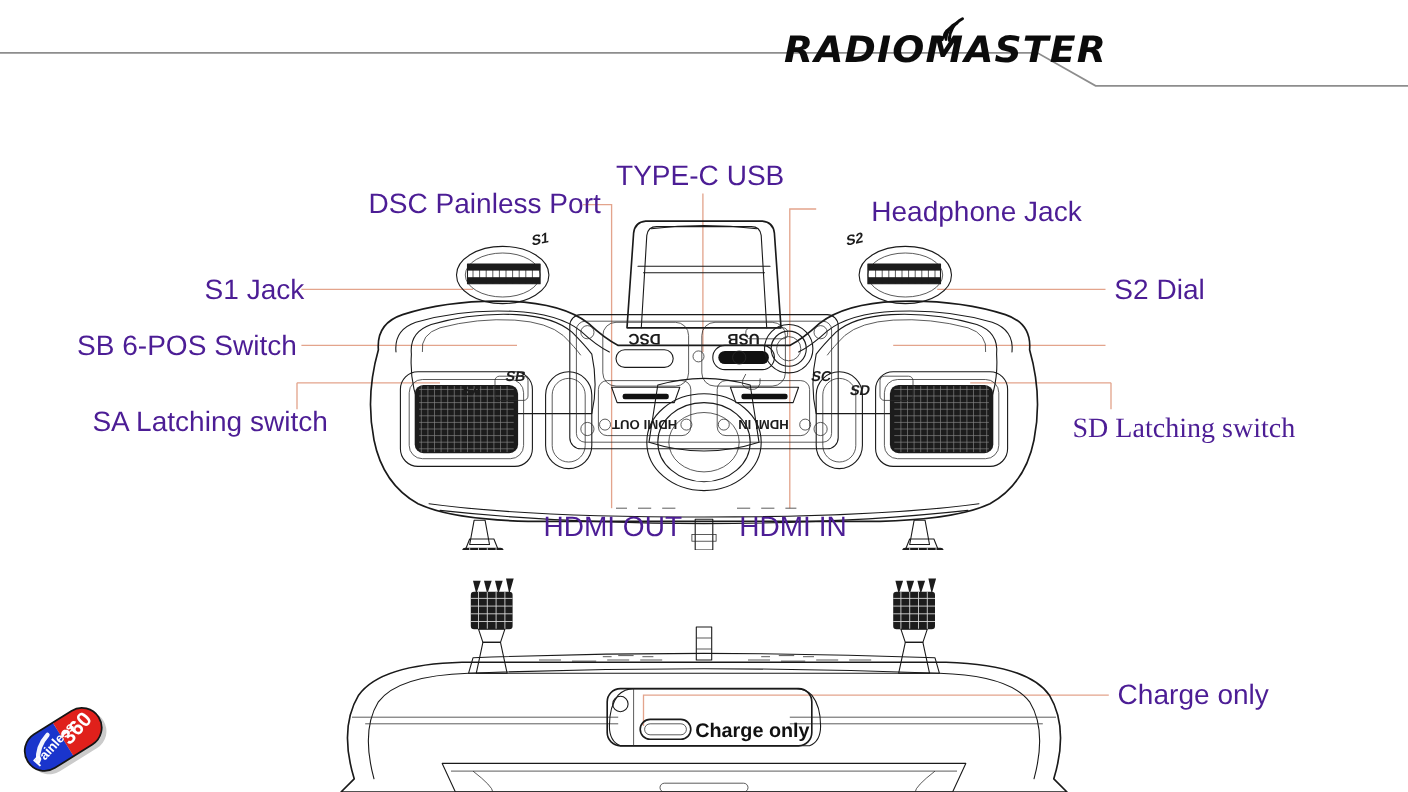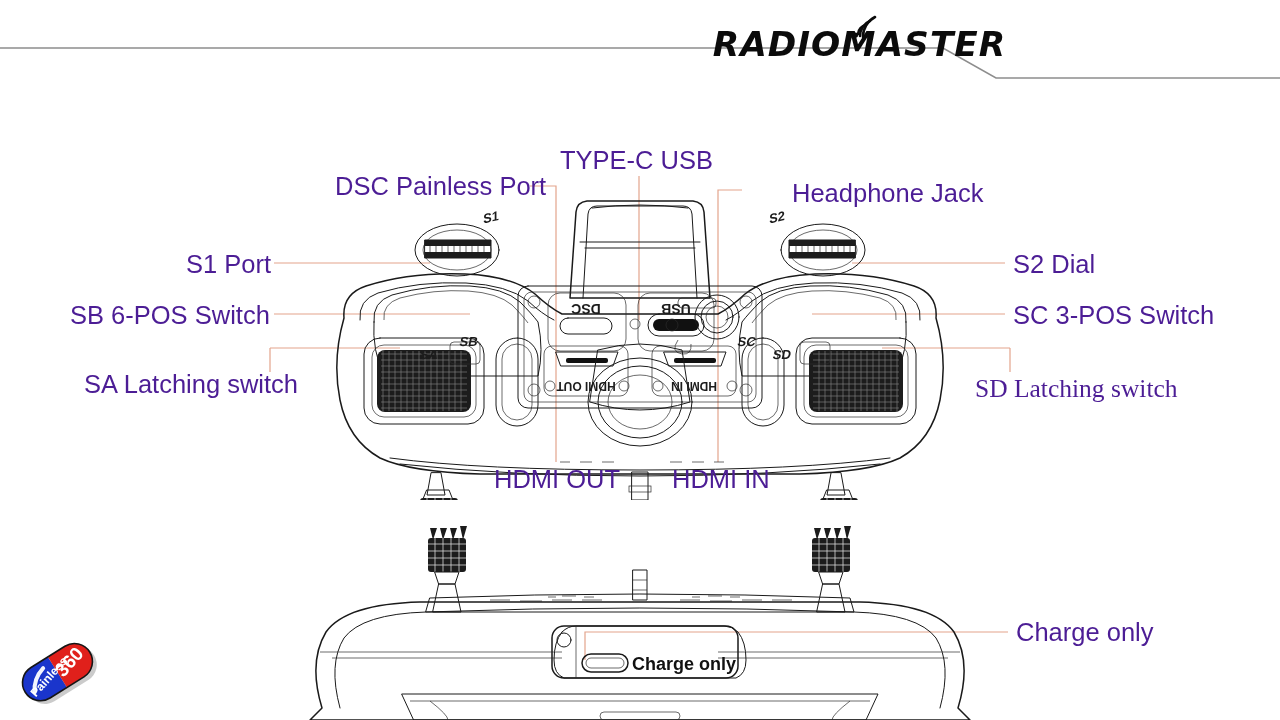--- a/index.html
+++ b/index.html
@@ -376,26 +376,25 @@
     </g>
 
     <g>
       <path class="ln-thin" fill="#fff" d="M122 182 L598 182 L586 208 L134 208 Z"></path>
       <path class="ln-hair" d="M130 189 L590 189"></path>
       <path class="ln-hair" d="M150 189 q18 14 18 19 M570 189 q-18 14 -18 19"></path>
       <rect x="320" y="200" width="80" height="8" rx="4" class="ln-hair" fill="#fff"></rect>
     </g>
   </svg>
 
-  <div class="lbl" style="left:186px;top:252px;">S1 Port</div>
+  <div class="lbl" style="left:186px;top:252px;">S1 Jack</div>
   <div class="lbl" style="left:70px;top:303px;">SB 6-POS Switch</div>
   <div class="lbl" style="left:84px;top:372px;">SA Latching switch</div>
 
   <div class="lbl" style="left:1013px;top:252px;">S2 Dial</div>
-  <div class="lbl" style="left:1013px;top:303px;">SC 3-POS Switch</div>
   <div class="lbl" style="left:975px;top:376px;font-family:Liberation Serif, serif;">SD Latching switch</div>
 
   <div class="lbl" style="left:335px;top:174px;">DSC Painless Port</div>
   <div class="lbl" style="left:560px;top:148px;">TYPE-C USB</div>
   <div class="lbl" style="left:748px;top:181px;margin-left:44px;">Headphone Jack</div>
 
   <div class="lbl" style="left:494px;top:467px;">HDMI OUT</div>
   <div class="lbl" style="left:672px;top:467px;">HDMI IN</div>
 
   <div class="lbl" style="left:1016px;top:620px;">Charge only</div>

